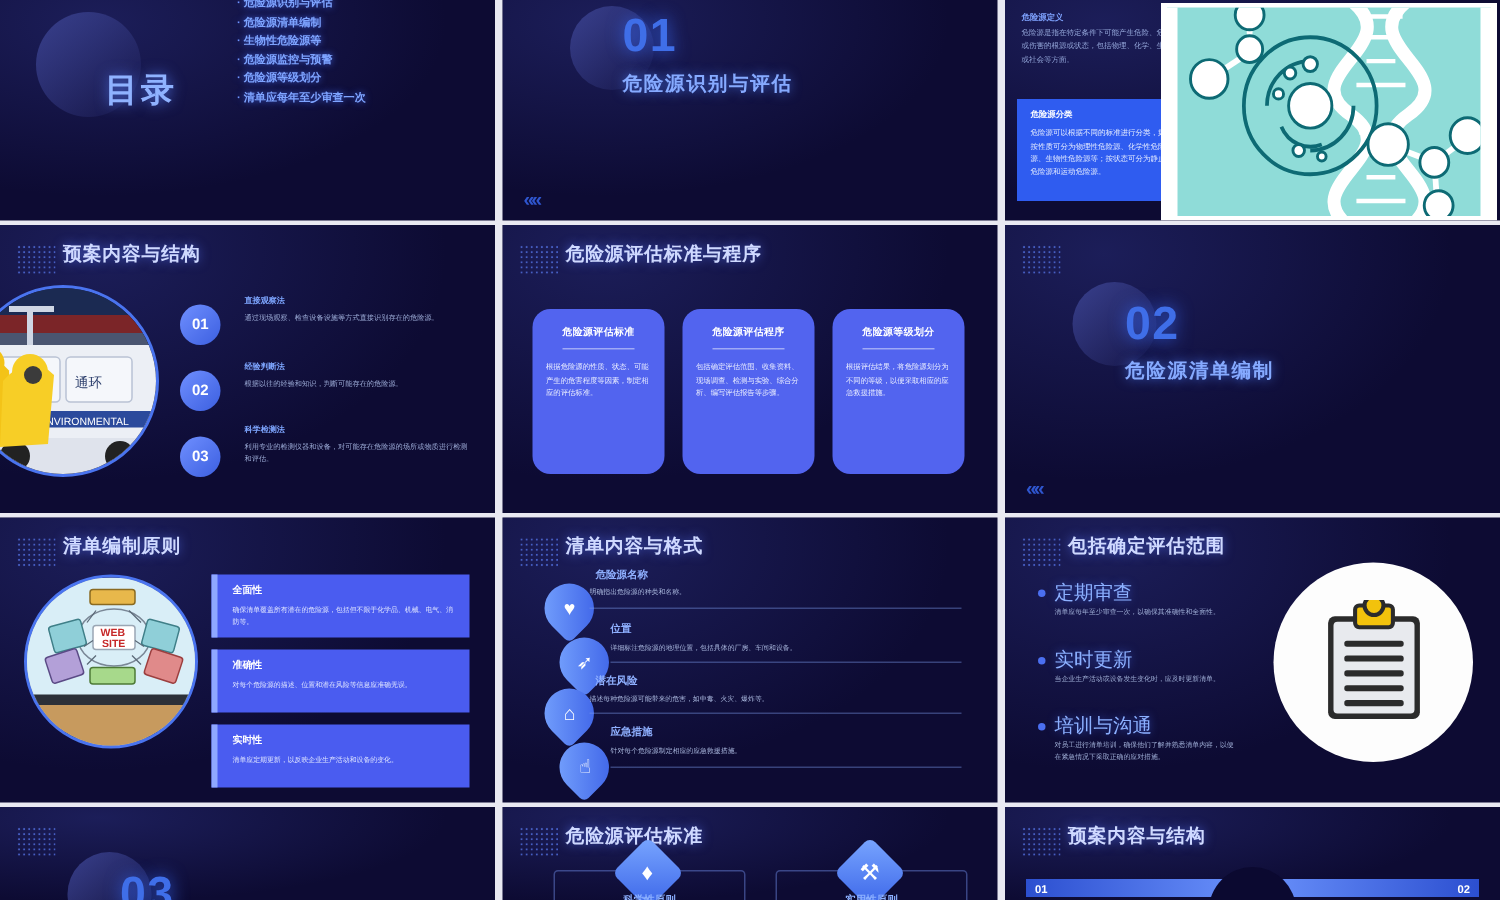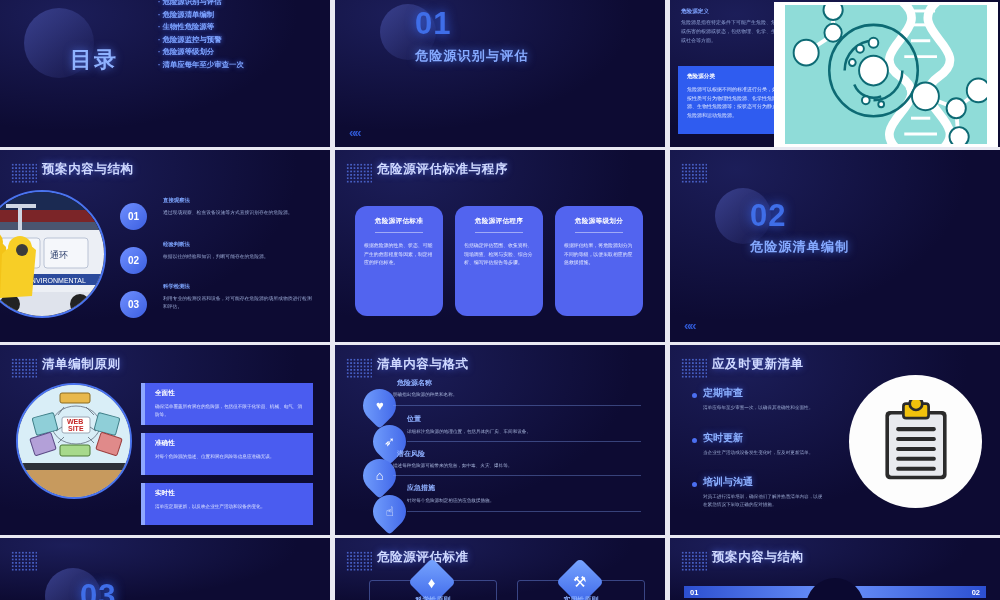--- a/index.html
+++ b/index.html
@@ -146,21 +146,21 @@
   .pin span { transform: rotate(45deg); color: #fff; font-size: 13px; }
   .pl-t { position: absolute; font-size: 7px; font-weight: bold; color: #8fb0ff; }
   .pl-p { position: absolute; font-size: 4.6px; color: #a9b7dd; }
   .pl-ln { position: absolute; height: 1px; background: rgba(120,150,230,.4); }
 
   
   .bl-dot {
     position: absolute; width: 5px; height: 5px; border-radius: 50%;
     background: #4b6ff0;
   }
-  .bl-t { position: absolute; font-size: 10px; font-weight: bold; color: #8cb0ff;
+  .bl-t { position: absolute; font-size: 13px; font-weight: normal; color: #8cb0ff;
           text-shadow: 0 0 6px rgba(70,110,255,.6); }
   .bl-p { position: absolute; font-size: 4.6px; color: #9dacd4; line-height: 8px; width: 120px; }
   .whitecirc {
     position: absolute; right: 18px; top: 30px; width: 133px; height: 133px;
     border-radius: 50%; background: #fdfdfd;
     display: flex; align-items: center; justify-content: center;
   }
 
   
   .dia {
@@ -430,21 +430,21 @@
         </div>
       <div class="pl-t" style="left:72px;top:138px;">应急措施</div>
       <div class="pl-p" style="left:72px;top:153px;">针对每个危险源制定相应的应急救援措施。</div>
       <div class="pl-ln" style="left:72px;top:166px;width:234px;"></div>
     </div>
   </div>
 
   <div class="slide">
     <div class="lyr">
       <div class="dots"></div>
-      <div class="head">应及时更新清单</div>
+      <div class="head">包括确定评估范围</div>
 
       <div class="bl-dot" style="left:22px;top:48px;"></div>
       <div class="bl-t" style="left:33px;top:41px;">定期审查</div>
       <div class="bl-p" style="left:33px;top:59px;">清单应每年至少审查一次，以确保其准确性和全面性。</div>
 
       <div class="bl-dot" style="left:22px;top:93px;"></div>
       <div class="bl-t" style="left:33px;top:86px;">实时更新</div>
       <div class="bl-p" style="left:33px;top:104px;">当企业生产活动或设备发生变化时，应及时更新清单。</div>
 
       <div class="bl-dot" style="left:22px;top:137px;"></div>

